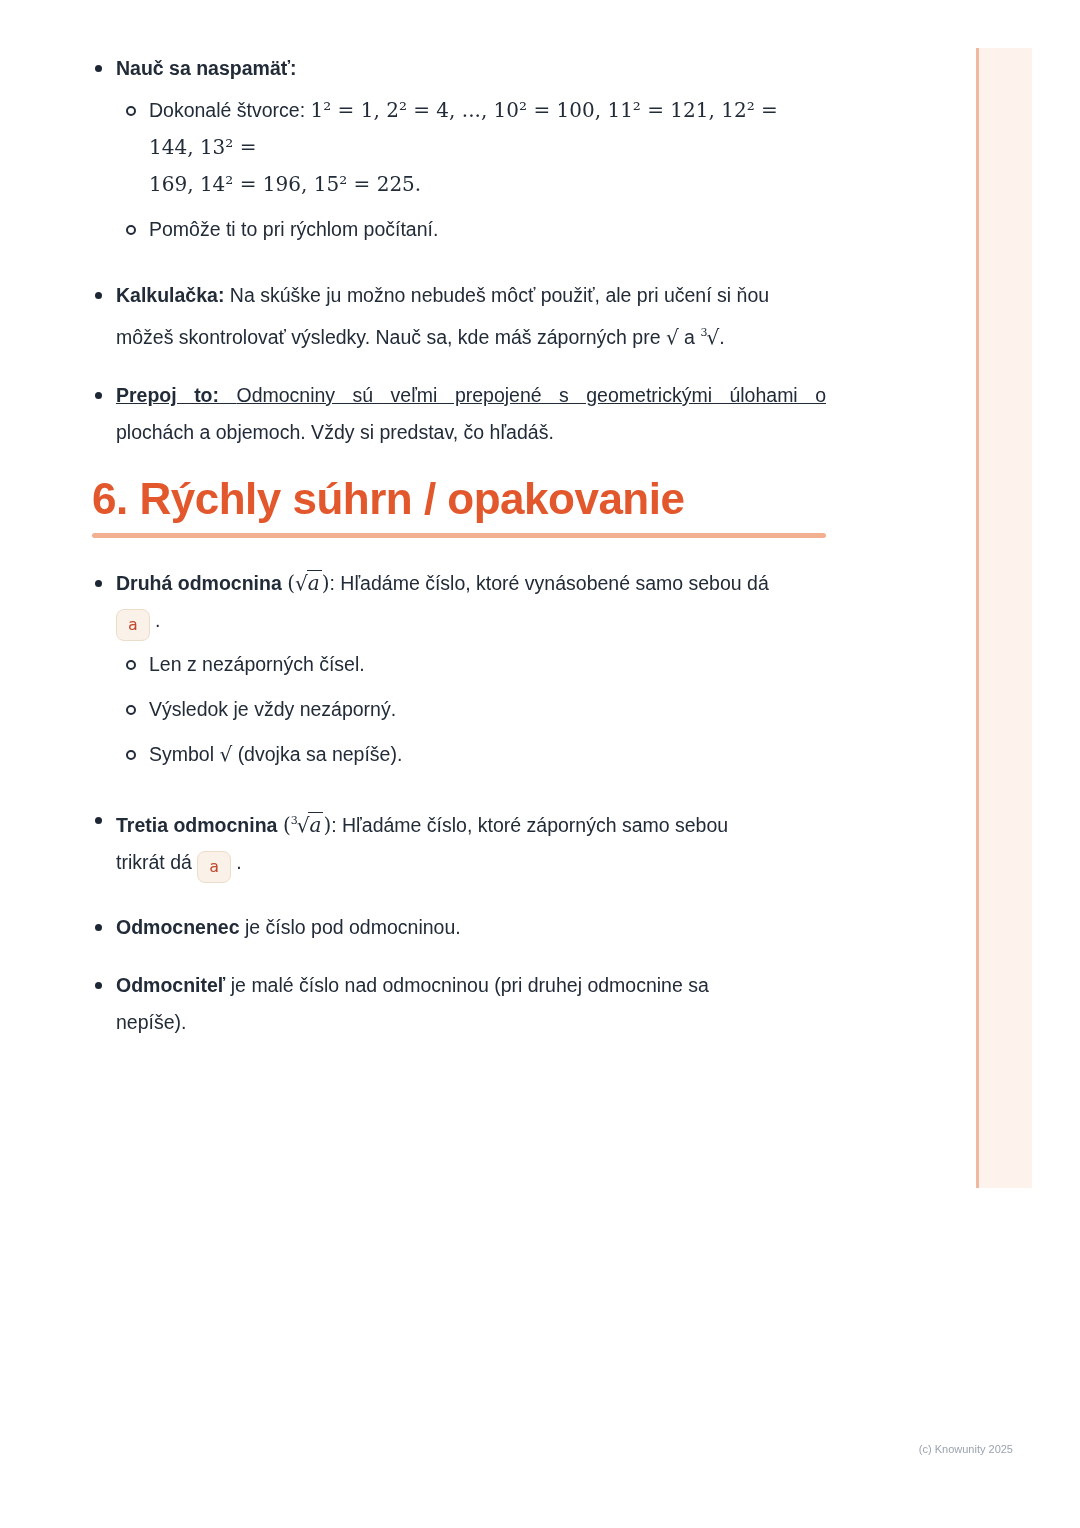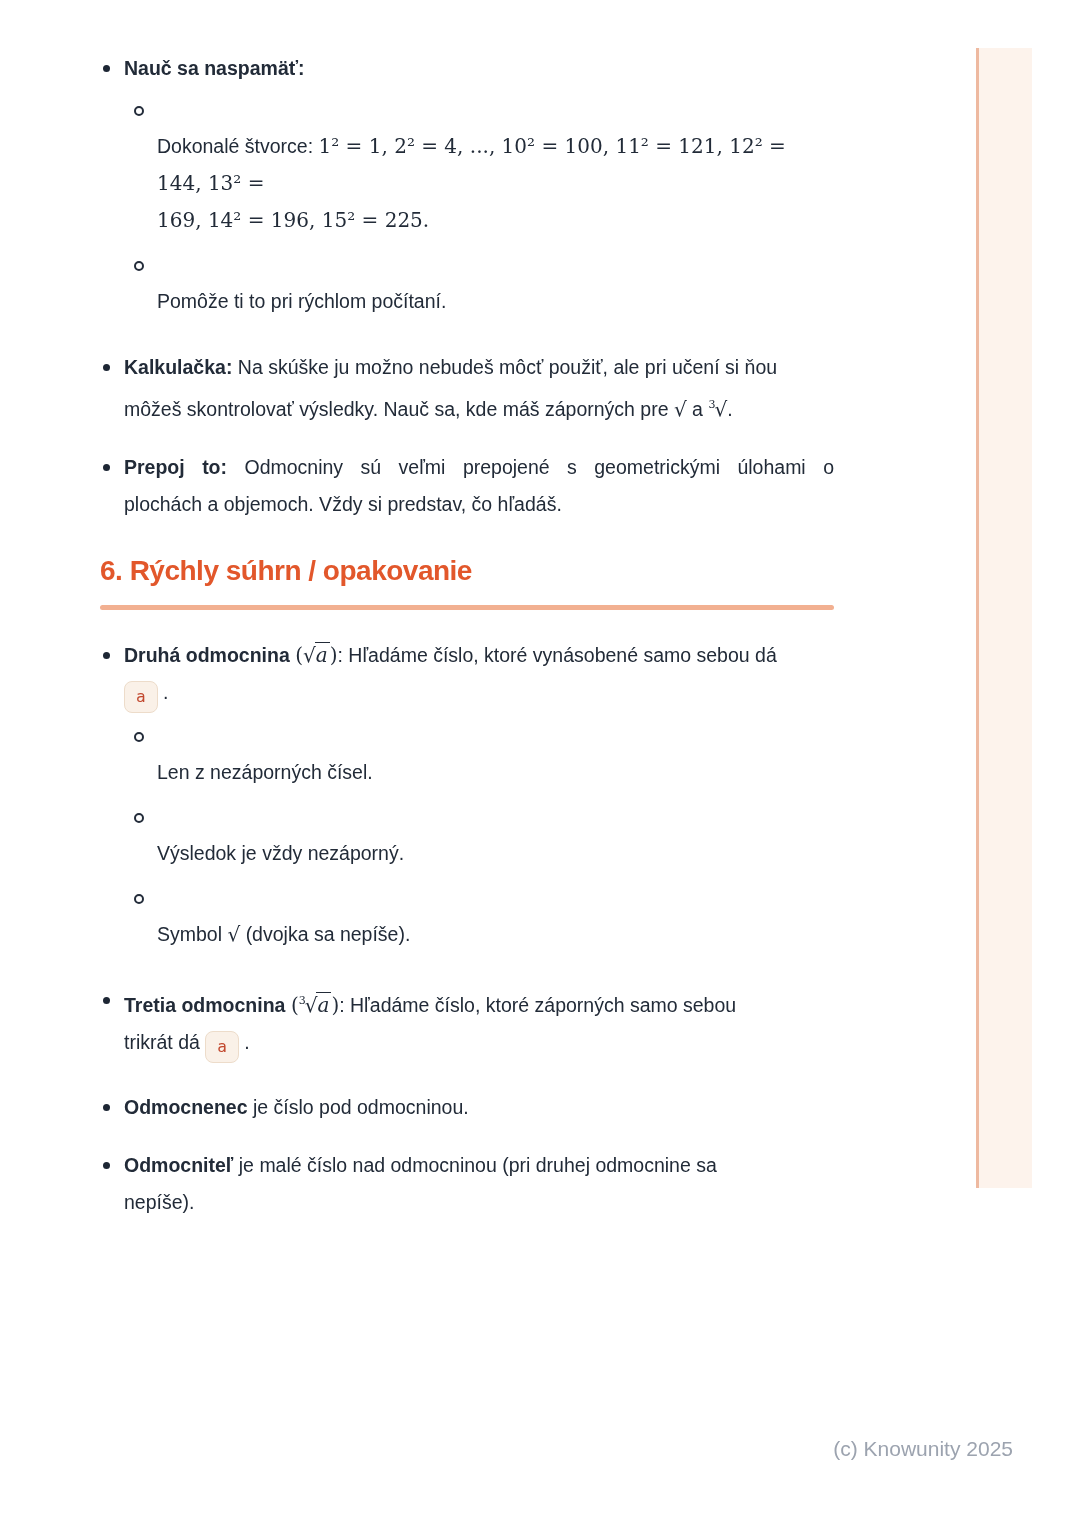--- a/index.html
+++ b/index.html
@@ -5,63 +5,63 @@
   *{box-sizing:border-box;margin:0;padding:0;}
   html,body{width:1080px;height:1528px;}
   body{
     background:#ffffff;
     font-family:"Liberation Sans",sans-serif;
     color:var(--text,#222b38);
     position:relative;
     overflow:hidden;
   }
   .content{
-    position:absolute;left:100px;top:50px;width:734px;
+    position:absolute;left:92px;top:50px;width:734px;
     font-size:19.5px;line-height:37px;
   }
   b{font-weight:700;}
   
   .li1{display:flex;align-items:flex-start;margin-bottom:21px;}
   .dot{flex:none;width:7px;height:7px;border-radius:50%;background:#1d2634;margin:15px 0 0 3px;}
   .li1 > .body{margin-left:14px;flex:1;min-width:0;}
   
   .sublist{margin-top:5px;margin-left:10px;}
   .li2{display:flex;align-items:flex-start;margin-bottom:8px;}
   .ring{flex:none;width:10px;height:10px;border-radius:50%;border:2px solid #232c3a;margin-top:14px;background:transparent;}
-  .li2 > .body{margin-left:13px;flex:1;min-width:0;margin-top:36px;}
+  .li2 > .body{margin-left:13px;flex:1;min-width:0;}
   
   .mser{font-family:"DejaVu Serif",serif;font-size:20px;}
   .ridx{font-size:11px;font-family:"DejaVu Serif",serif;vertical-align:8px;margin-right:-1px;}
   .rdc{font-style:italic;border-top:1.4px solid currentColor;padding:0 2px 0 1px;margin-left:-1px;}
   
   h1{
     color:var(--accent,#e2572b);
-    font-size:28px;line-height:42px;font-weight:800;
+    font-size:44px;line-height:42px;font-weight:800;
     letter-spacing:-0.5px;margin-top:27px;
   }
   .rule{height:5px;background:var(--rule,#f2b091);border-radius:3px;margin:13px 0 27px 0;}
   
   .badge{
     display:inline-block;background:var(--badge-bg,#faf1e8);
     border:1px solid var(--badge-border,#eddcca);border-radius:8px;
     padding:0 11px;height:32px;line-height:30px;
     font-family:"DejaVu Sans Mono",monospace;font-size:16px;
     color:var(--badge-text,#c2492f);vertical-align:-3px;
   }
   
-  .jline{display:inline-block;width:100%;text-align:justify;text-align-last:justify;}
+  .jline{display:inline-block;width:100%;text-align:justify;text-align-last:justify;text-decoration:underline;}
   
   .edge{
     position:absolute;left:976px;top:48px;width:56px;height:1140px;
     background:var(--edge-bg,#fdf3ec);
     border-left:3px solid var(--edge-border,#eeb9a0);
   }
   .footer{
     position:absolute;top:1438px;right:67px;
-    font-size:21px;line-height:22px;color:var(--muted,#9ca3af);
+    font-size:11px;line-height:22px;color:var(--muted,#9ca3af);
   }
 </style>
 </head>
 <body>
 
 <div class="content">
 
   <div class="li1">
     <span class="dot"></span>
     <div class="body">

